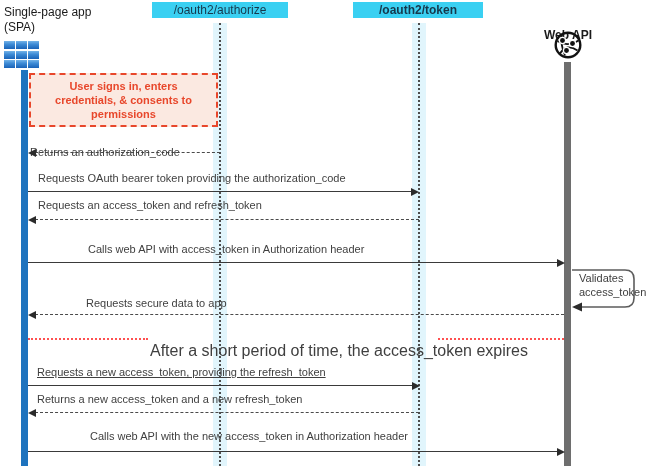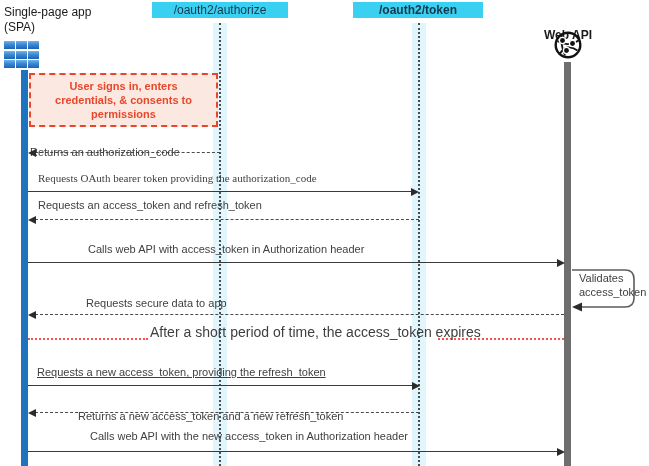--- a/index.html
+++ b/index.html
@@ -39,21 +39,21 @@
   }
   .note-inner{width:150px;line-height:14px;}
   
   .msg-label{font-size:11px;color:#3f3f3f;white-space:nowrap;z-index:5;}
   .line-solid{height:0;border-top:1.4px solid #3a3a3a;z-index:4;}
   .line-dashed{height:0;border-top:1.4px dashed #4a4a4a;z-index:4;}
   .arr-right{width:0;height:0;border-left:8px solid #2b2b2b;border-top:4px solid transparent;border-bottom:4px solid transparent;z-index:5;}
   .arr-left{width:0;height:0;border-right:8px solid #2b2b2b;border-top:4px solid transparent;border-bottom:4px solid transparent;z-index:5;}
   
   .divider-line{height:0;border-top:2px dotted #ff5050;z-index:4;}
-  .divider-text{left:150px;top:324px;width:286px;text-align:center;font-size:14px;color:#3f3f3f;white-space:nowrap;z-index:5;}
+  .divider-text{left:150px;top:342px;width:286px;text-align:center;font-size:16px;color:#3f3f3f;white-space:nowrap;z-index:5;}
   
   .selfcall{left:571px;top:265px;width:78px;height:50px;z-index:5;}
   .selfcall-text{left:579px;top:271px;font-size:11px;color:#3f3f3f;line-height:14px;z-index:6;}
   .webapi-icon{left:553px;top:30px;z-index:3;}
 </style>
 </head>
 <body>
 
 <div id="stage">
 
@@ -101,21 +101,21 @@
   <div class="abs webapi-bar"></div>
 
   <div class="abs note">
     <div class="note-inner">User signs in, enters credentials, &amp; consents to permissions</div>
   </div>
 
   <div class="abs msg-label" style="left:30px;top:134px;margin-top:12px;">Returns an authorization_code</div>
   <div class="abs line-dashed" style="left:35px;top:152px;width:185px;"></div>
   <div class="abs arr-left" style="left:28px;top:149px;"></div>
 
-  <div class="abs msg-label" style="left:38px;top:172px;font-family:Liberation Serif, serif;">Requests OAuth bearer token providing the authorization_code</div>
+  <div class="abs msg-label" style="left:38px;top:172px;">Requests OAuth bearer token providing the authorization_code</div>
   <div class="abs line-solid" style="left:28px;top:191px;width:383px;"></div>
   <div class="abs arr-right" style="left:411px;top:188px;"></div>
 
   <div class="abs msg-label" style="left:38px;top:199px;">Requests an access_token and refresh_token</div>
   <div class="abs line-dashed" style="left:35px;top:219px;width:384px;"></div>
   <div class="abs arr-left" style="left:28px;top:216px;"></div>
 
   <div class="abs msg-label" style="left:88px;top:243px;">Calls web API with access_token in Authorization header</div>
   <div class="abs line-solid" style="left:28px;top:262px;width:530px;"></div>
   <div class="abs arr-right" style="left:557px;top:259px;"></div>
@@ -136,21 +136,21 @@
   <div class="abs arr-left" style="left:28px;top:311px;"></div>
 
   <div class="abs divider-line" style="left:28px;top:338px;width:120px;"></div>
   <div class="abs divider-text">After a short period of time, the access_token expires</div>
   <div class="abs divider-line" style="left:438px;top:338px;width:126px;"></div>
 
   <div class="abs msg-label" style="left:37px;top:366px;text-decoration:underline;">Requests a new access_token, providing the refresh_token</div>
   <div class="abs line-solid" style="left:28px;top:385px;width:384px;"></div>
   <div class="abs arr-right" style="left:412px;top:382px;"></div>
 
-  <div class="abs msg-label" style="left:37px;top:410px;margin-left:41px;">Returns a new access_token and a new refresh_token</div>
+  <div class="abs msg-label" style="left:37px;top:393px;">Returns a new access_token and a new refresh_token</div>
   <div class="abs line-dashed" style="left:35px;top:412px;width:384px;"></div>
   <div class="abs arr-left" style="left:28px;top:409px;"></div>
 
   <div class="abs msg-label" style="left:90px;top:430px;">Calls web API with the new access_token in Authorization header</div>
   <div class="abs line-solid" style="left:28px;top:451px;width:530px;"></div>
   <div class="abs arr-right" style="left:557px;top:448px;"></div>
 
 </div>
 
 </body></html>

